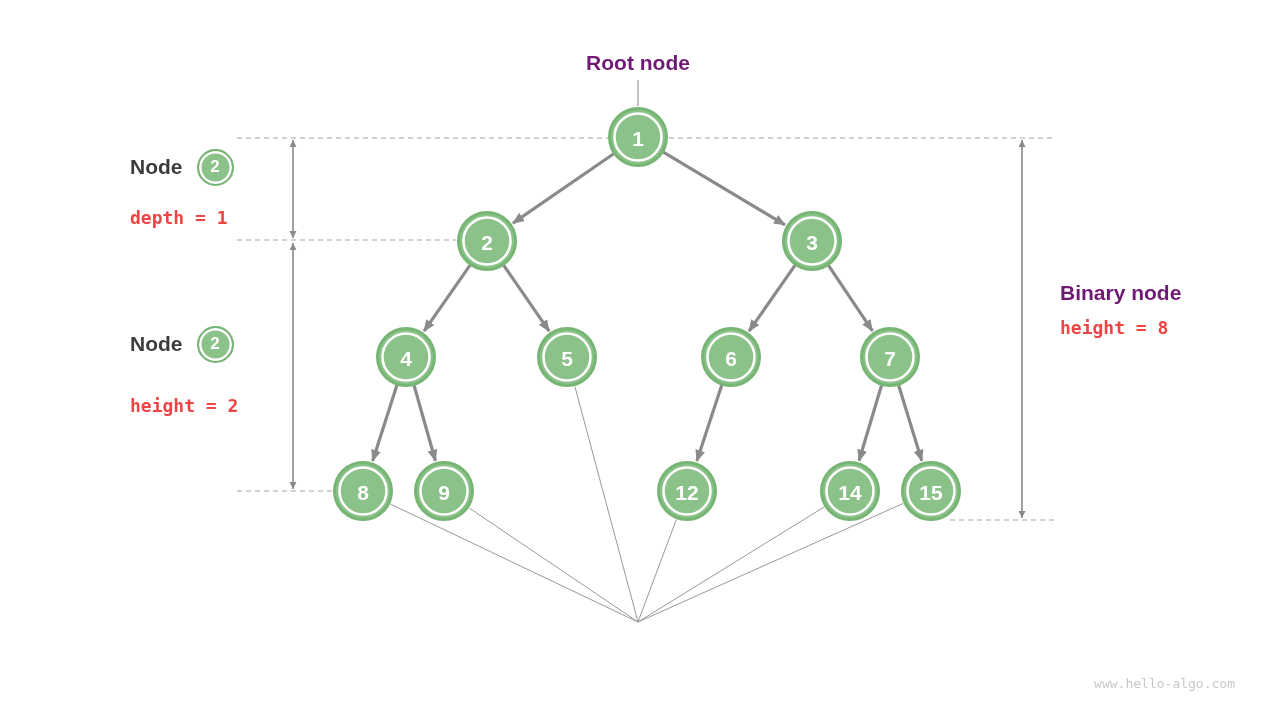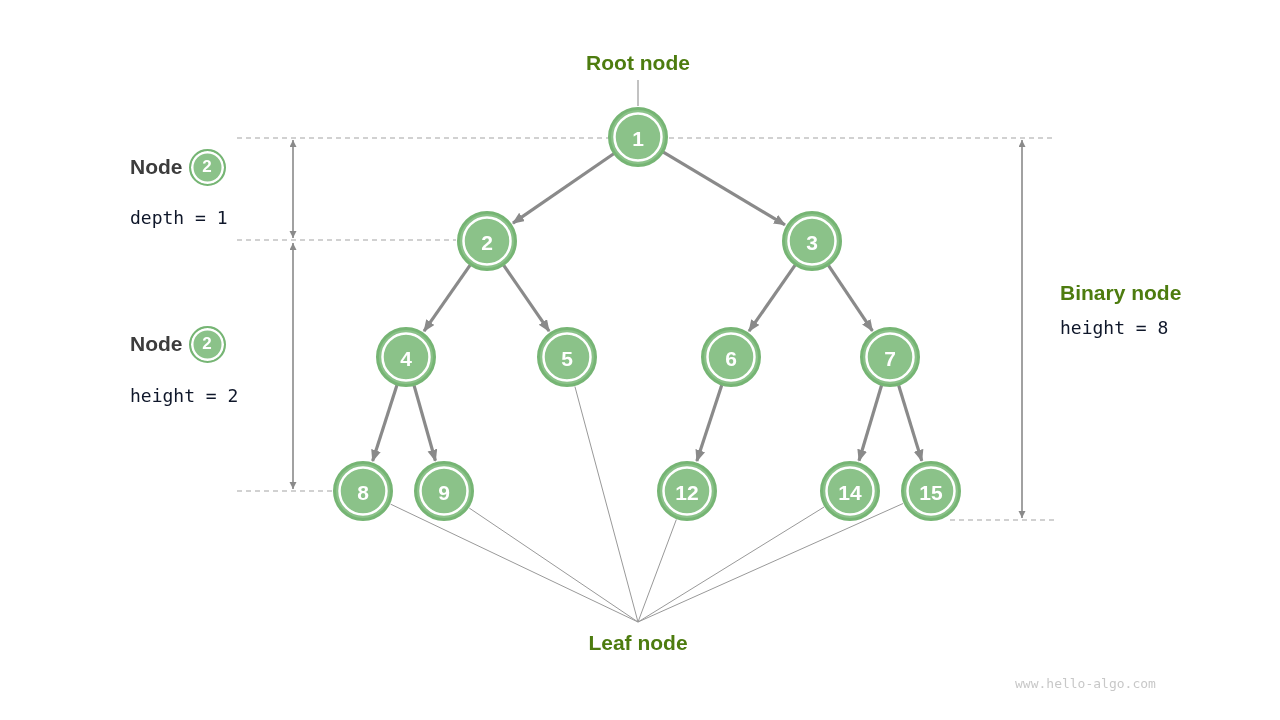--- a/index.html
+++ b/index.html
@@ -16,35 +16,35 @@
     width: 1280px;
     height: 720px;
     background: #ffffff;
   }
   .stage svg {
     position: absolute;
     left: 0; top: 0;
   }
   .overlay-label {
     position: absolute;
-    color: #4d7c0f;
+    color: #701a75;
     font-weight: bold;
     font-size: 21px;
     line-height: 24px;
     white-space: nowrap;
   }
   .centered {
     width: 200px;
     text-align: center;
   }
   .anno-row {
     position: absolute;
     display: flex;
     align-items: center;
-    gap: 6px;
+    gap: 14px;
     height: 40px;
     text-align: right;
   }
   .anno-title {
     color: #3c3c3c;
     font-weight: bold;
     font-size: 21px;
     white-space: nowrap;
   }
   .badge {
@@ -59,30 +59,31 @@
     font-size: 17px;
     display: flex;
     align-items: center;
     justify-content: center;
   }
   .formula {
     position: absolute;
     font-family: "DejaVu Sans Mono", monospace;
     font-size: 18px;
     line-height: 22px;
-    color: #0f172a;
-    white-space: nowrap;
+    color: #ef4444;
+    white-space: nowrap;
+    font-weight: bold;
   }
   .watermark {
     position: absolute;
     font-family: "DejaVu Sans Mono", monospace;
     font-size: 13px;
     color: #c8c8c8;
     width: 220px;
-    text-align: left;
+    text-align: right;
     white-space: nowrap;
   }
 </style>
 </head>
 <body>
 
 <div class="stage">
 
   <svg id="tree-svg" width="1280" height="720" viewBox="0 0 1280 720">
       <defs>
@@ -178,32 +179,31 @@
       </g>
       <g>
         <circle cx="931" cy="491" r="28.5" fill="#8bc289" stroke="#76b574" stroke-width="3"></circle>
         <circle cx="931" cy="491" r="23.5" fill="none" stroke="#ffffff" stroke-width="2.5"></circle>
         <text x="931" y="492" fill="#ffffff" text-anchor="middle" dominant-baseline="central" font-size="21" font-weight="bold" font-family="&quot;Liberation Sans&quot;, sans-serif">15</text>
       </g>
     </svg>
 
   <div class="overlay-label centered" style="left:538px; top:51px;">Root node</div>
 
-  <div class="overlay-label centered" style="left:538px; top:631px;">Leaf node</div>
 
   <div class="anno-row" style="left:130px; top:147px;">
     <span class="anno-title">Node</span>
     <span class="badge">2</span>
   </div>
   <div class="formula" style="left:130px; top:207px;">depth = 1</div>
 
   <div class="anno-row" style="left:130px; top:324px;">
     <span class="anno-title">Node</span>
     <span class="badge">2</span>
   </div>
-  <div class="formula" style="left:130px; top:385px;">height = 2</div>
+  <div class="formula" style="left:130px; top:395px;">height = 2</div>
 
   <div class="overlay-label" style="left:1060px; top:281px;">Binary node</div>
   <div class="formula" style="left:1060px; top:317px;">height = 8</div>
 
   <div class="watermark" style="left:1015px; top:676px;">www.hello-algo.com</div>
 
 </div>
 
 </body></html>

